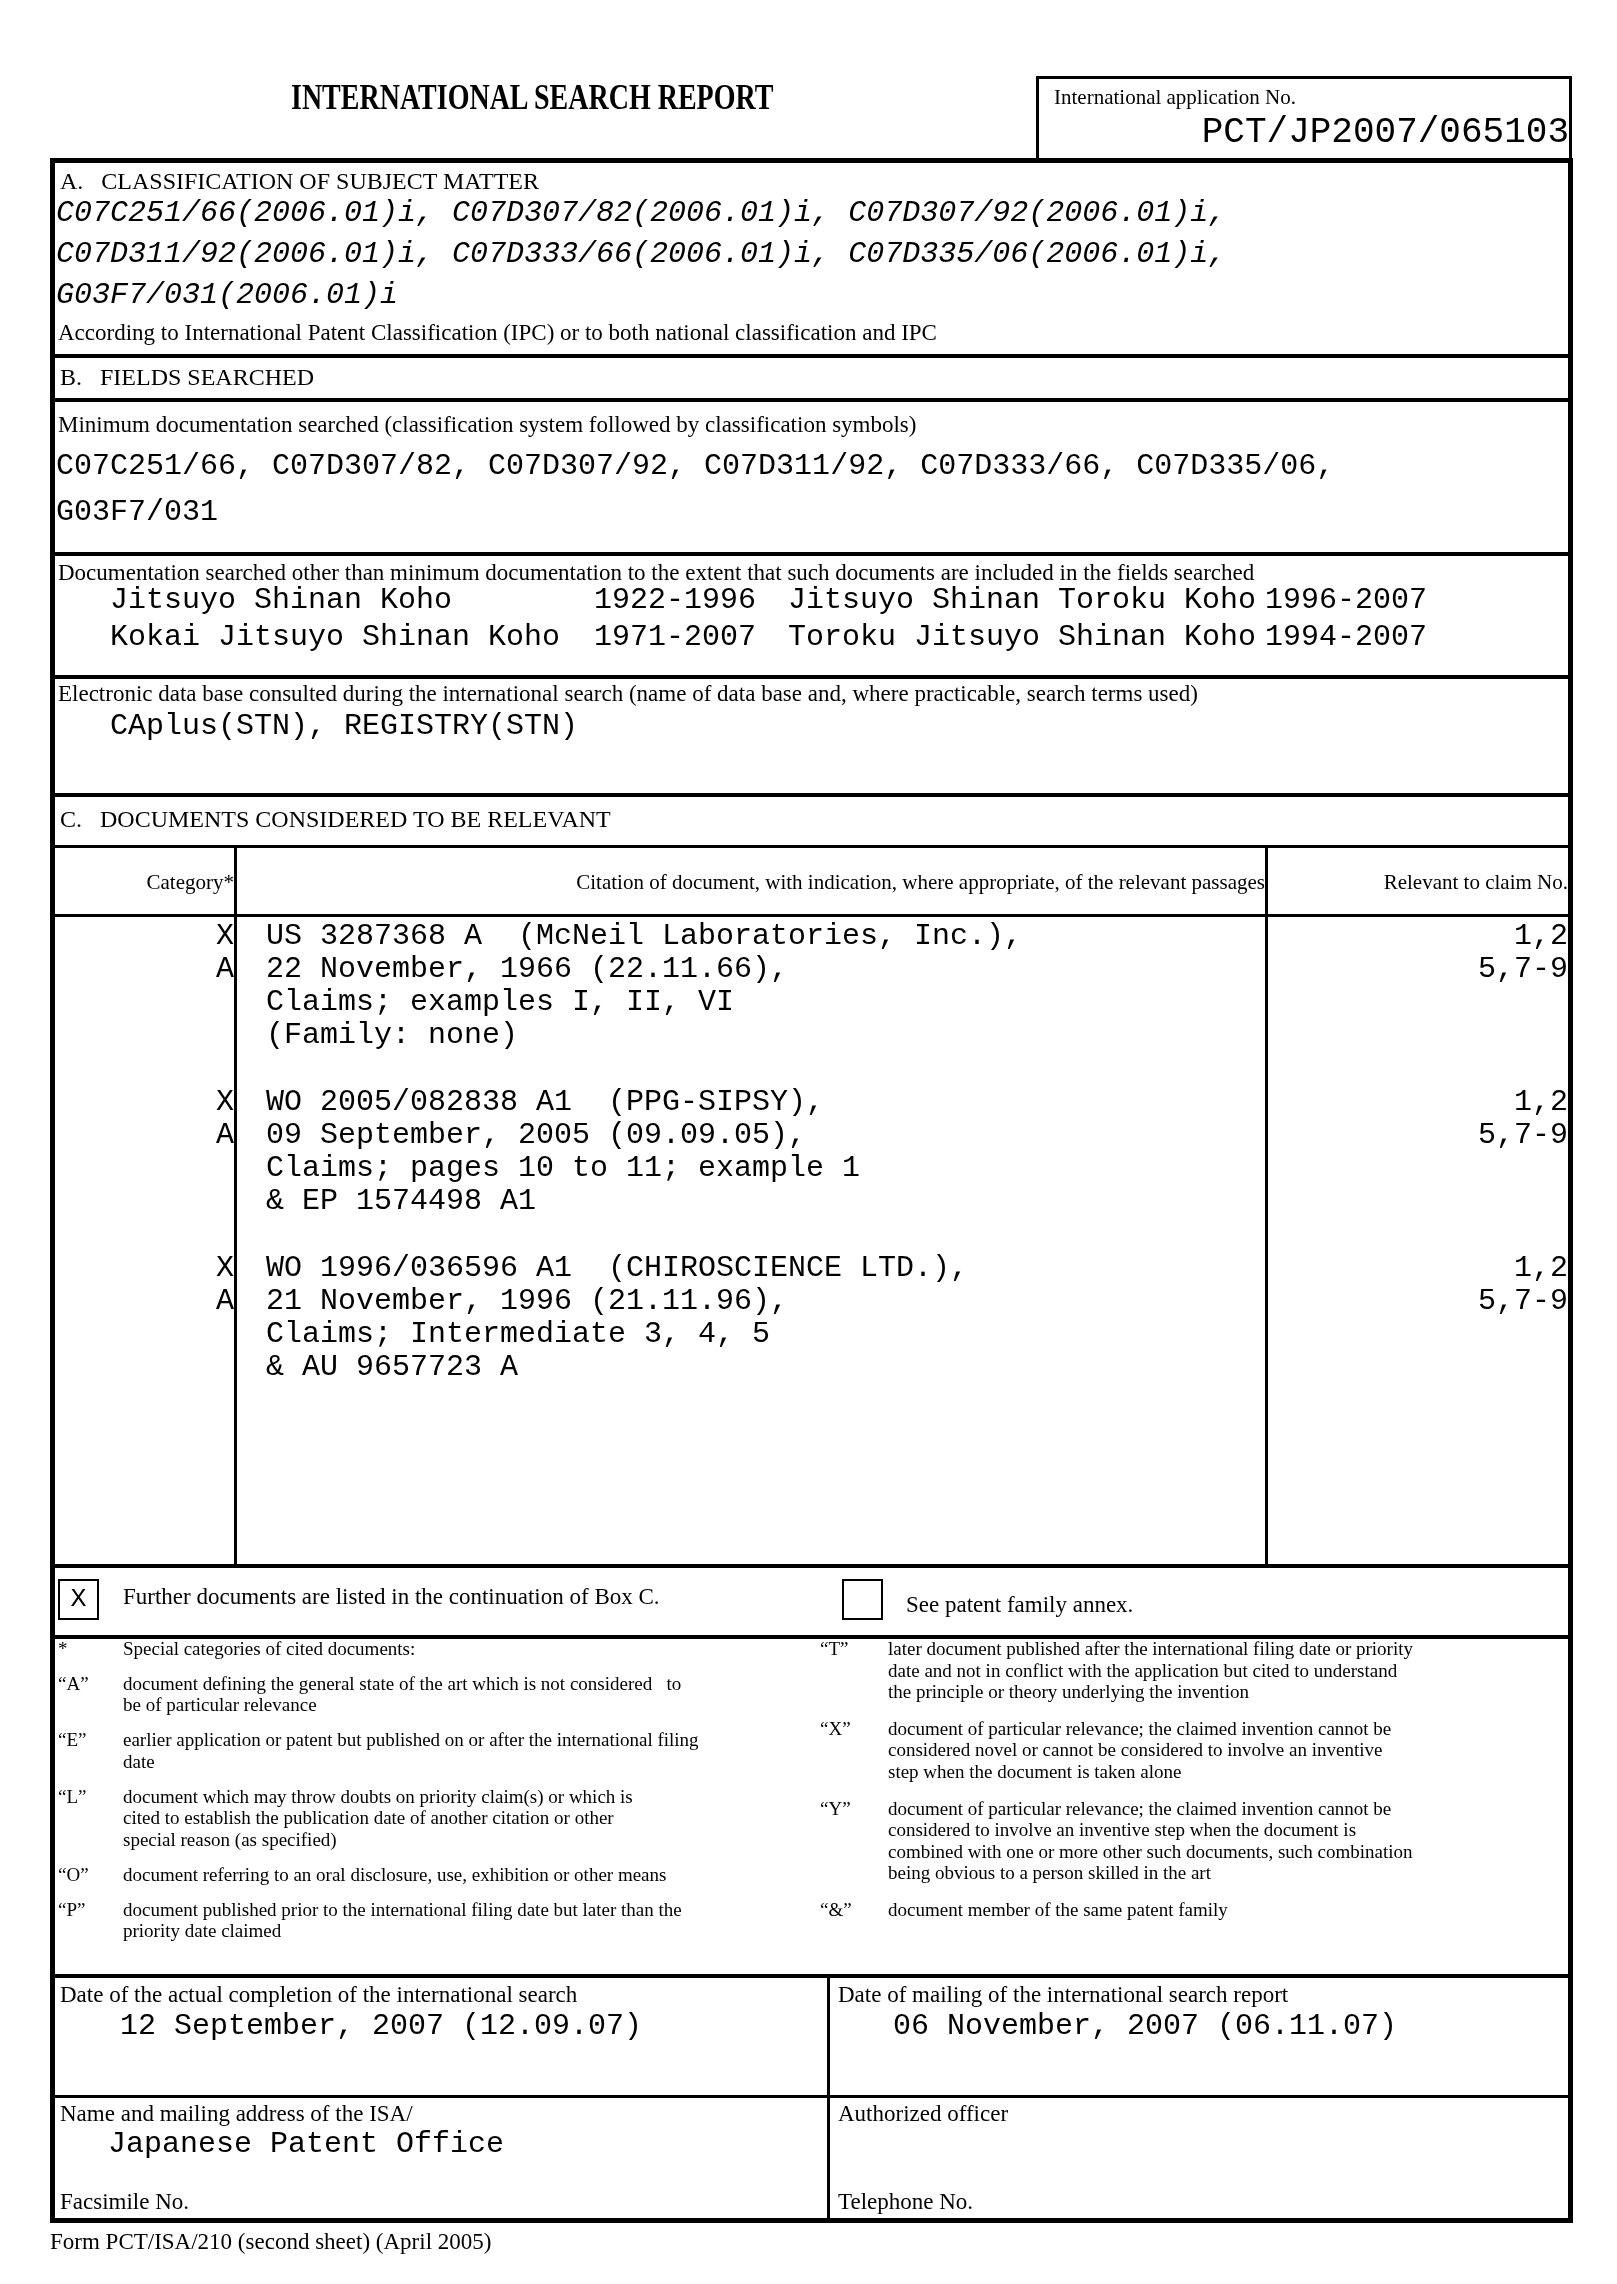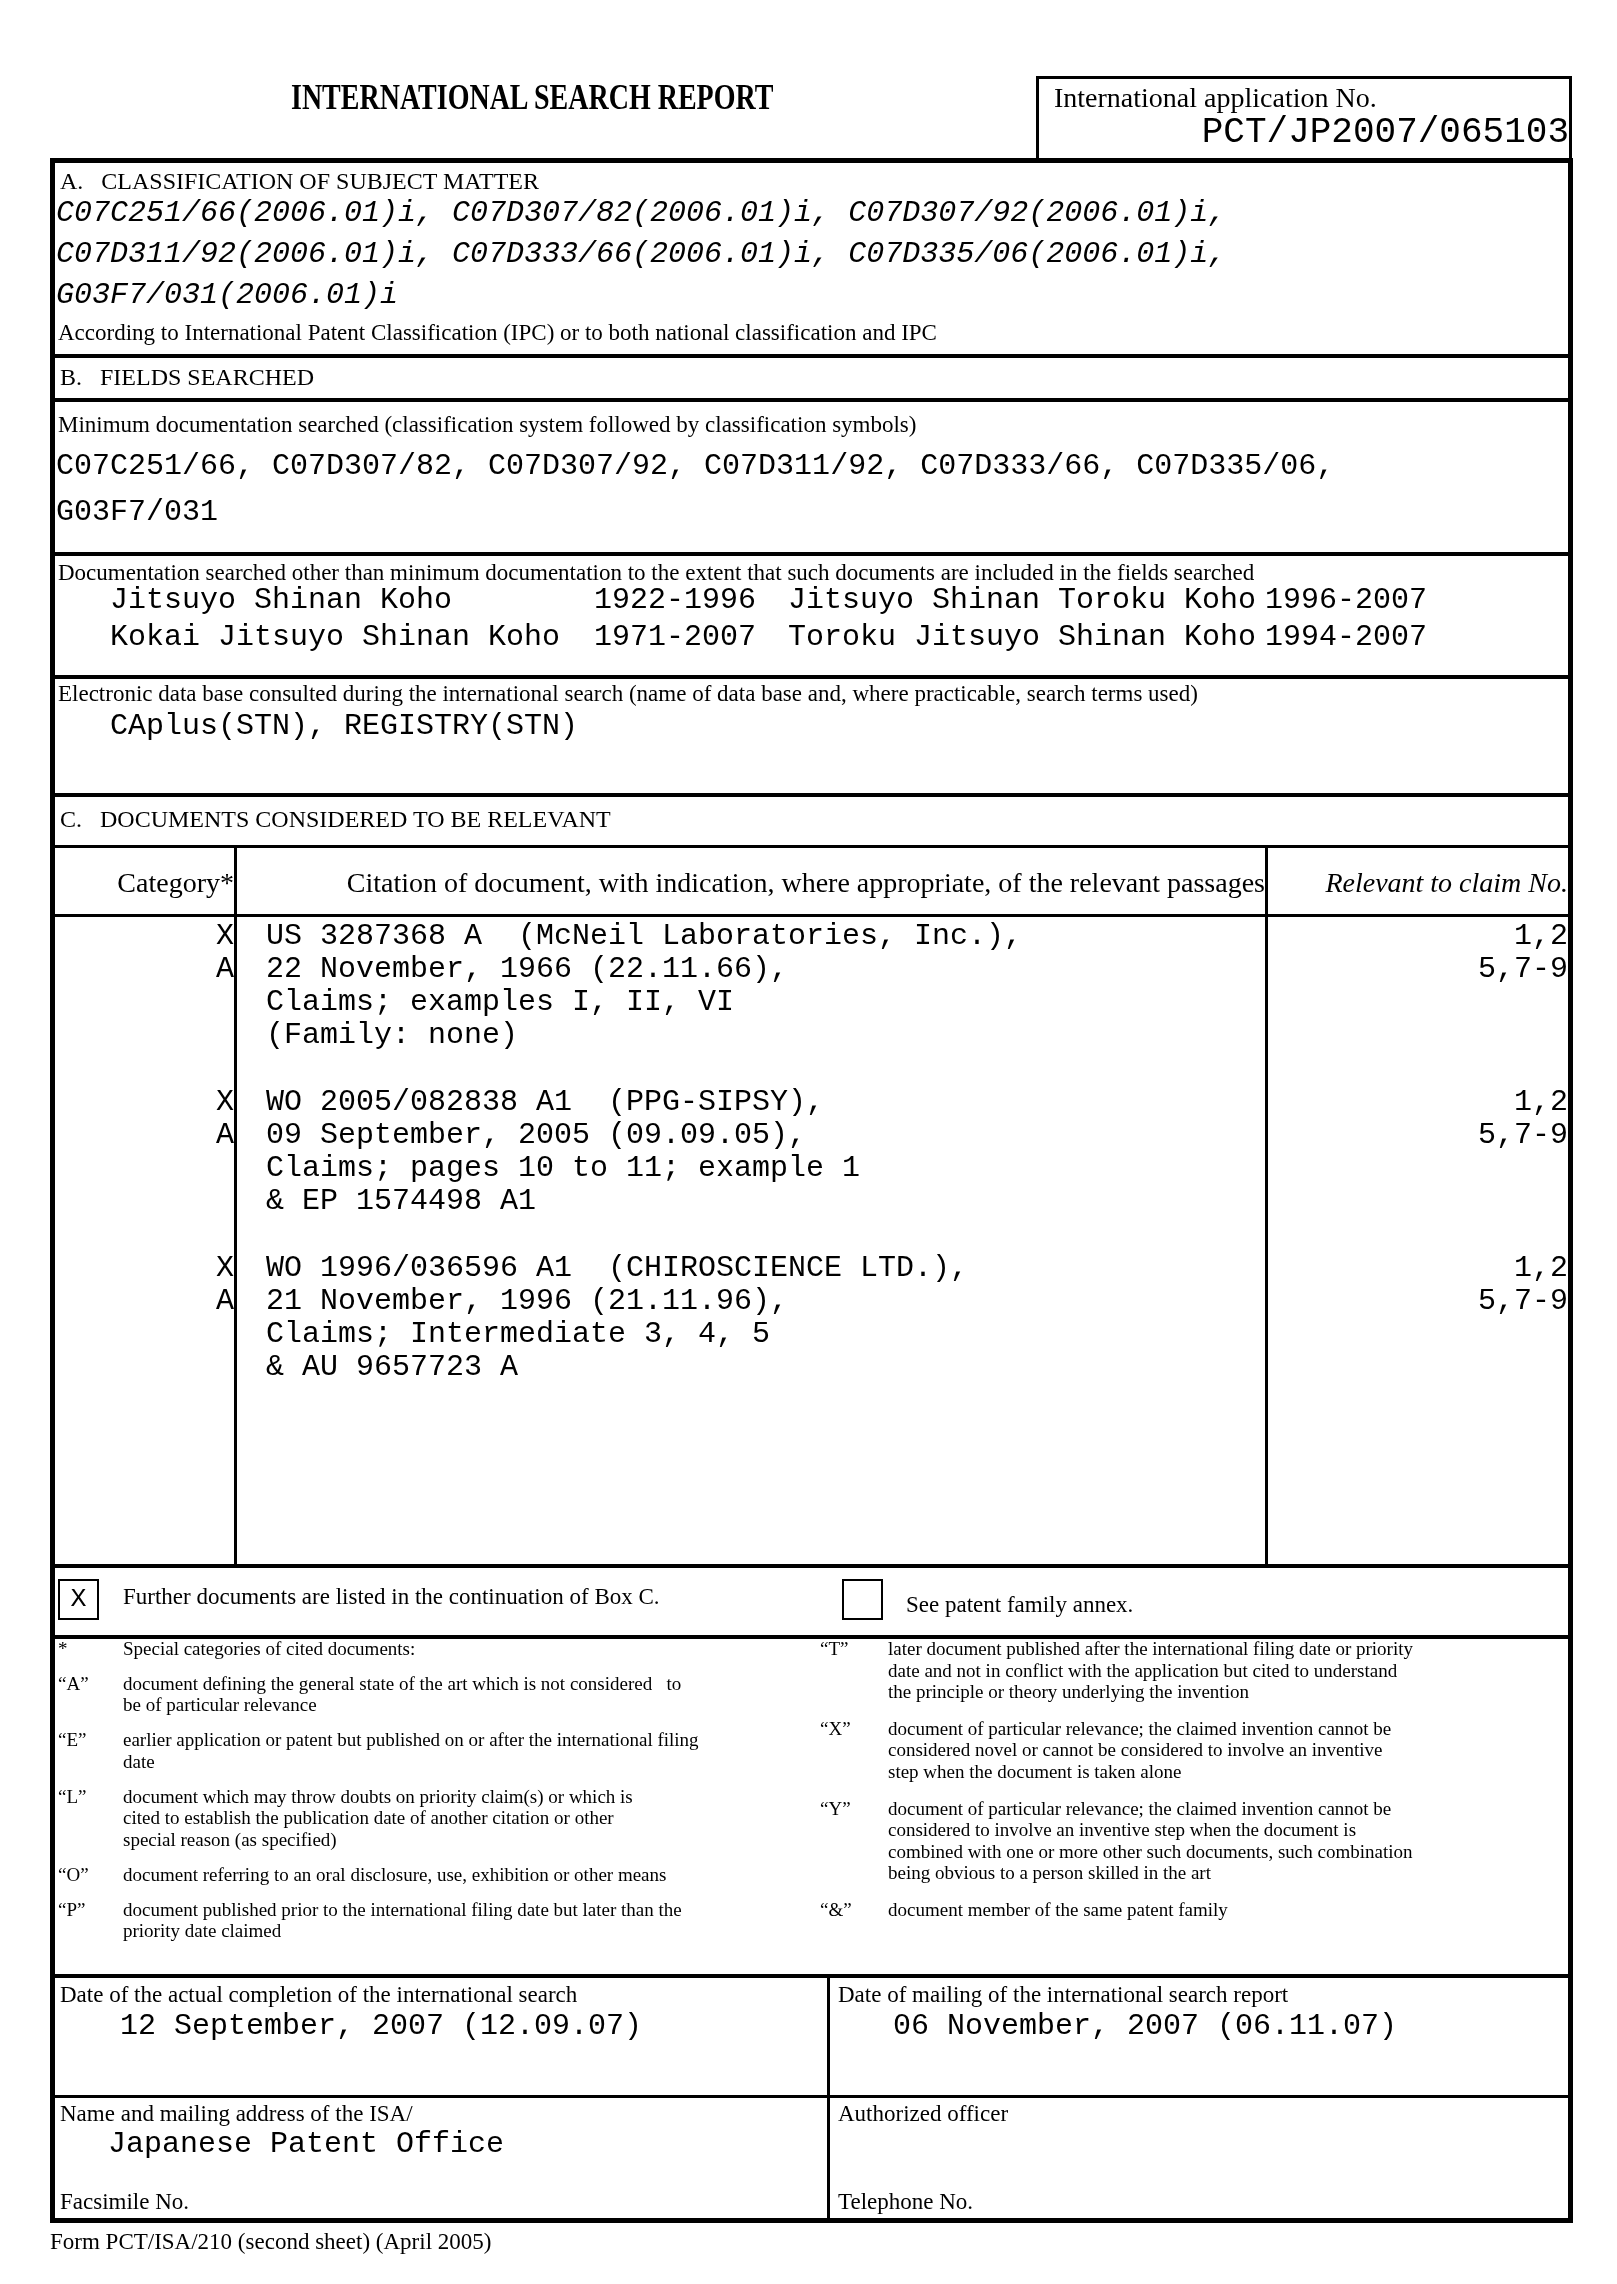--- a/index.html
+++ b/index.html
@@ -8,21 +8,21 @@
   .abs{position:absolute;}
   .serif{font-family:"Liberation Serif", serif;}
   .mono{font-family:"Liberation Mono","DejaVu Sans Mono", monospace;}
   .pre{white-space:pre-wrap;}
   .line{position:absolute;background:#000;}
   .box{position:absolute;border:3.3px solid #000;background:#fff;}
   .center{text-align:right;}
   .title{font-weight:bold;font-size:35px;transform:scaleX(0.8);transform-origin:0 50%;white-space:nowrap;letter-spacing:0px;}
   .lbl28{font-size:23px;line-height:26.6px;}
   .lbl29{font-size:24px;line-height:27px;}
-  .lbl25{font-size:28px;line-height:23px;}
+  .lbl25{font-size:21px;line-height:23px;}
   .mono36{font-size:30px;line-height:37px;}
   .codes{font-size:30px;line-height:41px;}
   .codesB{font-size:30px;line-height:46px;}
   .cit{font-size:30px;line-height:33px;}
   .legend-col{position:absolute;font-size:19px;line-height:21.6px;}
   .legend-entry{display:flex;margin-bottom:13.3px;}
   .legend-sym{flex:0 0 65px;}
   .legend-txt{flex:1 1 auto;}
   .checkbox{position:absolute;width:37px;height:37px;border:2.5px solid #000;
             font-family:"Liberation Mono",monospace;font-size:26.6px;line-height:37px;text-align:center;}
@@ -79,21 +79,21 @@
   <div class="abs mono mono36" style="left:594px;top:619px;">1971-2007</div>
   <div class="abs mono mono36" style="left:788px;top:619px;">Toroku Jitsuyo Shinan Koho</div>
   <div class="abs mono mono36" style="left:1265px;top:619px;">1994-2007</div>
 
   <div class="abs mono mono36" style="left:110px;top:708px;">CAplus(STN), REGISTRY(STN)</div>
   <div class="abs serif lbl28" style="left:58px;top:681px;">Electronic data base consulted during the international search (name of data base and, where practicable, search terms used)</div>
 
   <div class="abs serif lbl29 pre" style="left:60px;top:806px;">C.   DOCUMENTS CONSIDERED TO BE RELEVANT</div>
   <div class="abs serif lbl25 center" style="left:50px;top:871px;width:184px;">Category*</div>
   <div class="abs serif lbl25 center" style="left:234px;top:871px;width:1031px;">Citation of document, with indication, where appropriate, of the relevant passages</div>
-  <div class="abs serif lbl25 center" style="left:1265px;top:871px;width:303px;font-style:italic;">Relevant to claim No.</div>
+  <div class="abs serif lbl25 center" style="left:1265px;top:871px;width:303px;">Relevant to claim No.</div>
 
   <div class="abs mono cit pre center" style="left:50px;top:920px;width:184px;">X
 A</div>
   <div class="abs mono cit pre" style="left:266px;top:920px;">US 3287368 A  (McNeil Laboratories, Inc.),
 22 November, 1966 (22.11.66),
 Claims; examples I, II, VI
 (Family: none)</div>
   <div class="abs mono cit pre center" style="left:1265px;top:920px;width:303px;">1,2
 5,7-9</div>
 

